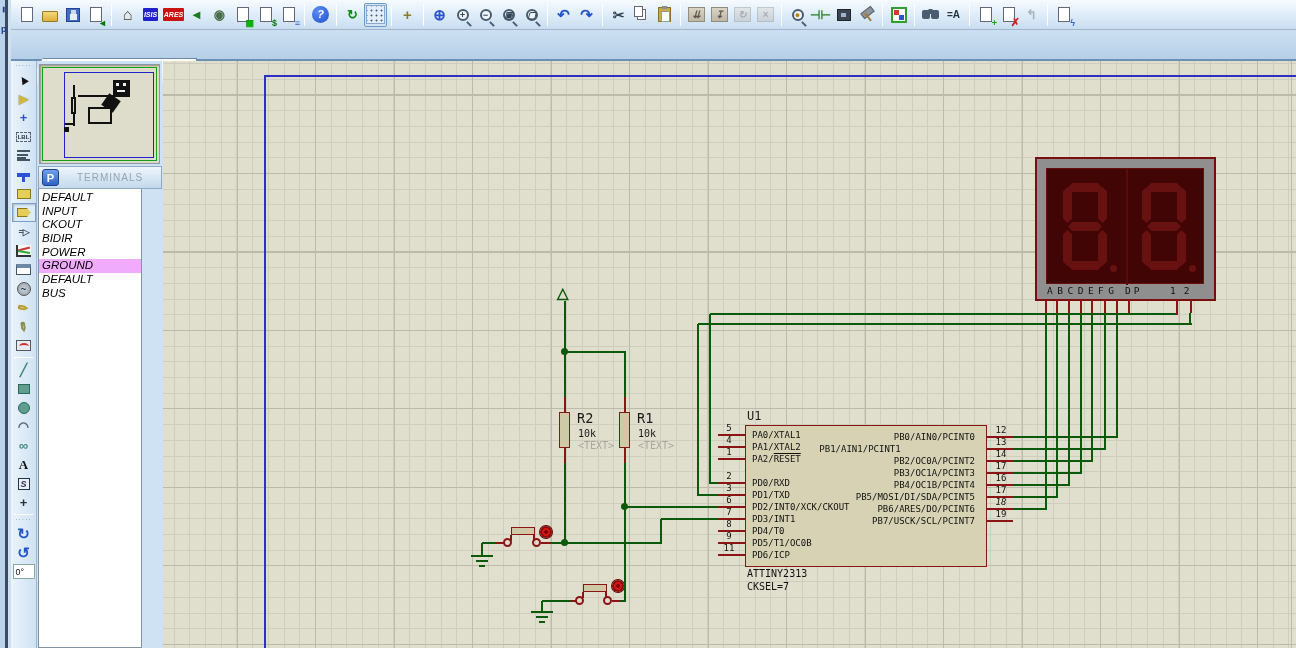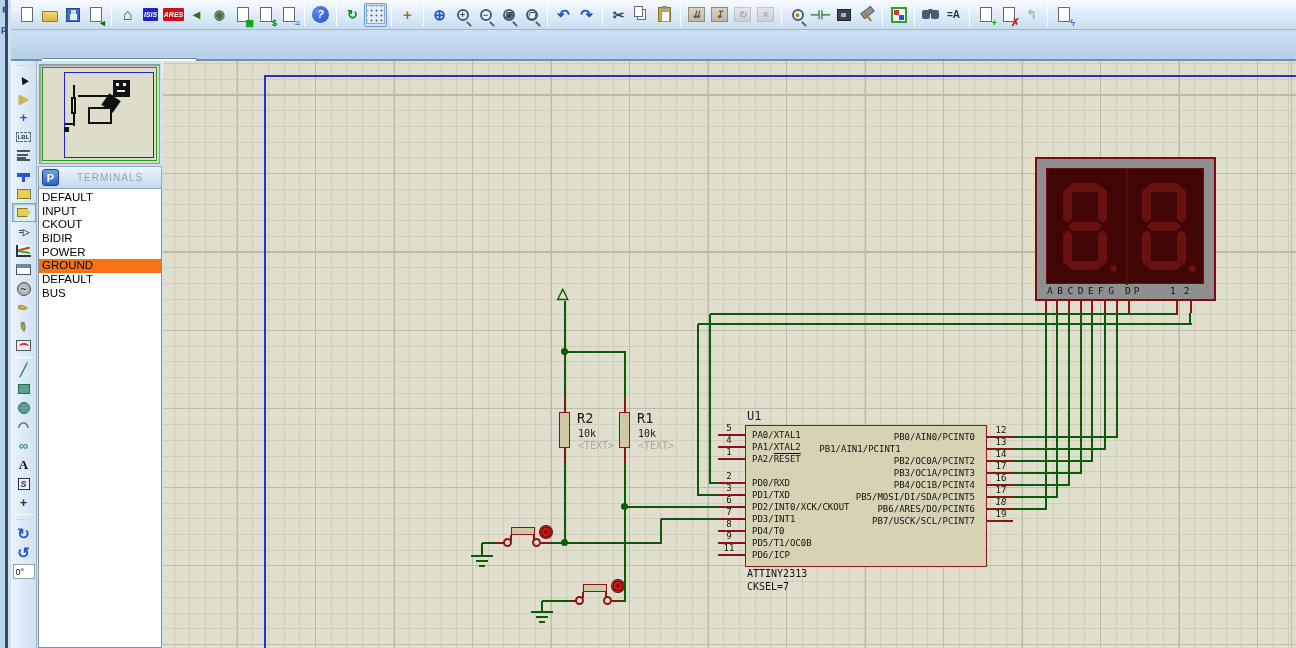--- a/index.html
+++ b/index.html
@@ -83,23 +83,23 @@
 
   
   .panel { position:absolute; left:38px; top:61px; width:124px; height:587px; background:#cfe2f3; }
   .preview { position:absolute; left:1px; top:3px; width:121px; height:100px; background:#dedcca; border:1px solid #8a9aa8; box-shadow:inset 1px 1px 2px rgba(0,0,0,.35); }
   .pv-green { position:absolute; left:2px; top:2px; right:2px; bottom:2px; border:1px solid #18a018; }
   .pv-blue  { position:absolute; left:24px; top:7px; right:5px; bottom:5px; border:1px solid #2222cc; }
   .pv m { position:absolute; background:#111; display:block; }
   .termhead { position:absolute; left:0; top:105px; width:124px; height:23px; background:linear-gradient(#eef5fc,#c2d9ec); border:1px solid #8fa9c0; display:flex; align-items:center; }
   .pbtn { width:17px; height:17px; margin-left:3px; background:linear-gradient(#6fa0e8,#2f62c4); border:1px solid #1c3f8c; border-radius:3px; color:#fff; font-weight:bold; font-size:11px; text-align:center; line-height:16px; }
   .termttl { flex:1; text-align:center; color:#93a5b5; font-size:10px; letter-spacing:1px; }
-  .termlist { position:absolute; left:0; top:128px; width:124px; bottom:0; background:#fff; border:1px solid #7f93a5; border-top:none; padding-top:2px; }
+  .termlist { position:absolute; left:0; top:128px; width:104px; bottom:0; background:#fff; border:1px solid #7f93a5; border-top:none; padding-top:2px;font-style:italic; }
   .titem { height:13.7px; line-height:13.5px; font-size:11.5px; color:#000; padding-left:3px; font-stretch:condensed; }
-  .titem.sel { background:#f97316; }
+  .titem.sel { background:#f0abfc; }
 
   
   .canvas { position:absolute; left:163px; top:61px; right:0; bottom:0; overflow:hidden;
     background-image:
       repeating-linear-gradient(0deg, #bcbaa9 0 1px, transparent 1px 78.5px),
       repeating-linear-gradient(90deg, #bcbaa9 0 1px, transparent 1px 78.5px),
       repeating-linear-gradient(0deg, #cfcdbd 0 1px, transparent 1px 15.7px),
       repeating-linear-gradient(90deg, #cfcdbd 0 1px, transparent 1px 15.7px);
     background-color:#e0decd; background-position:-5px -3px; }
   .layer { position:absolute; left:-163px; top:-61px; width:1296px; height:648px; }

